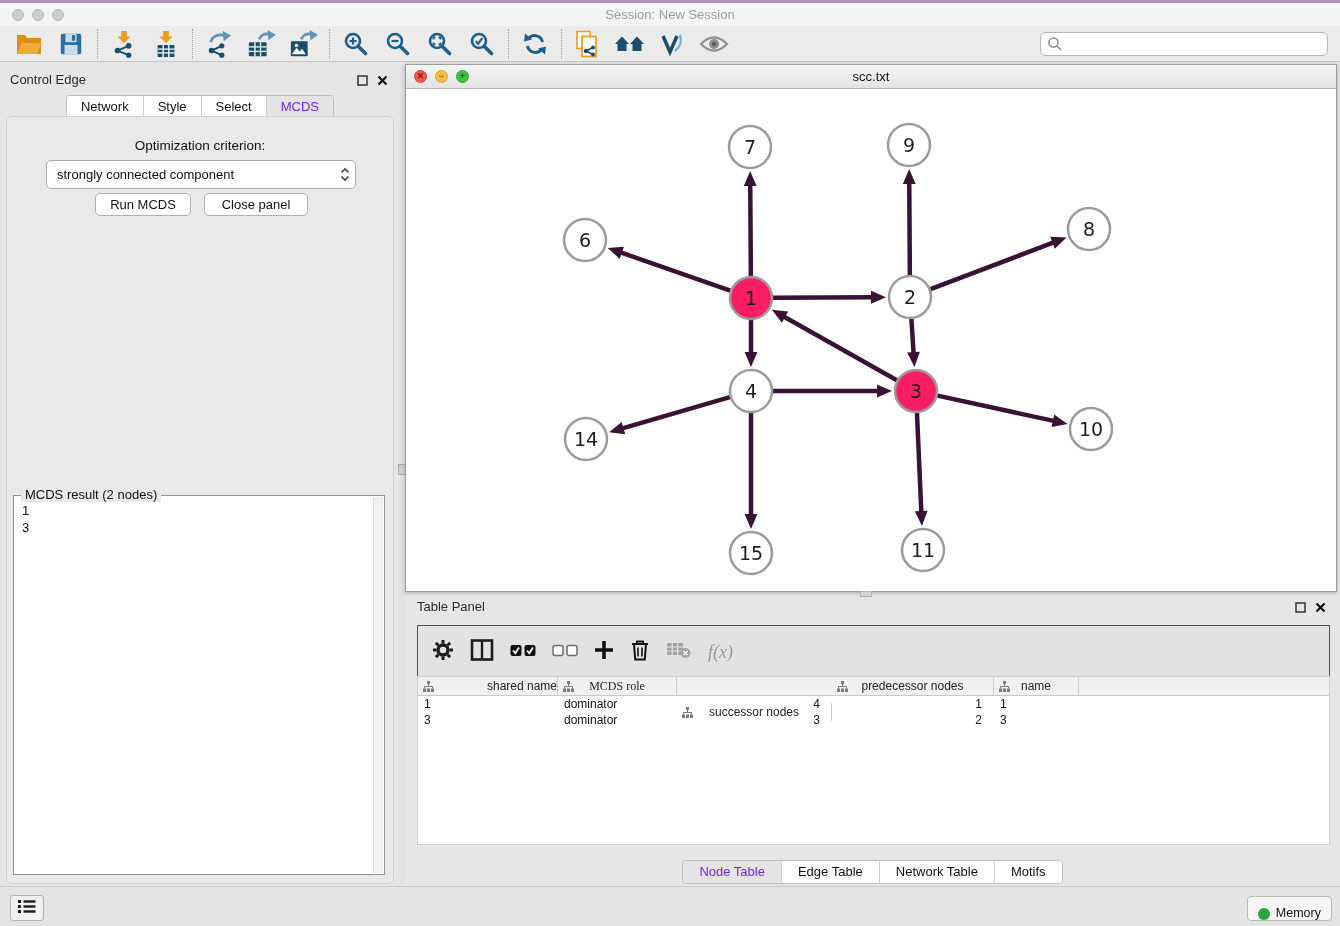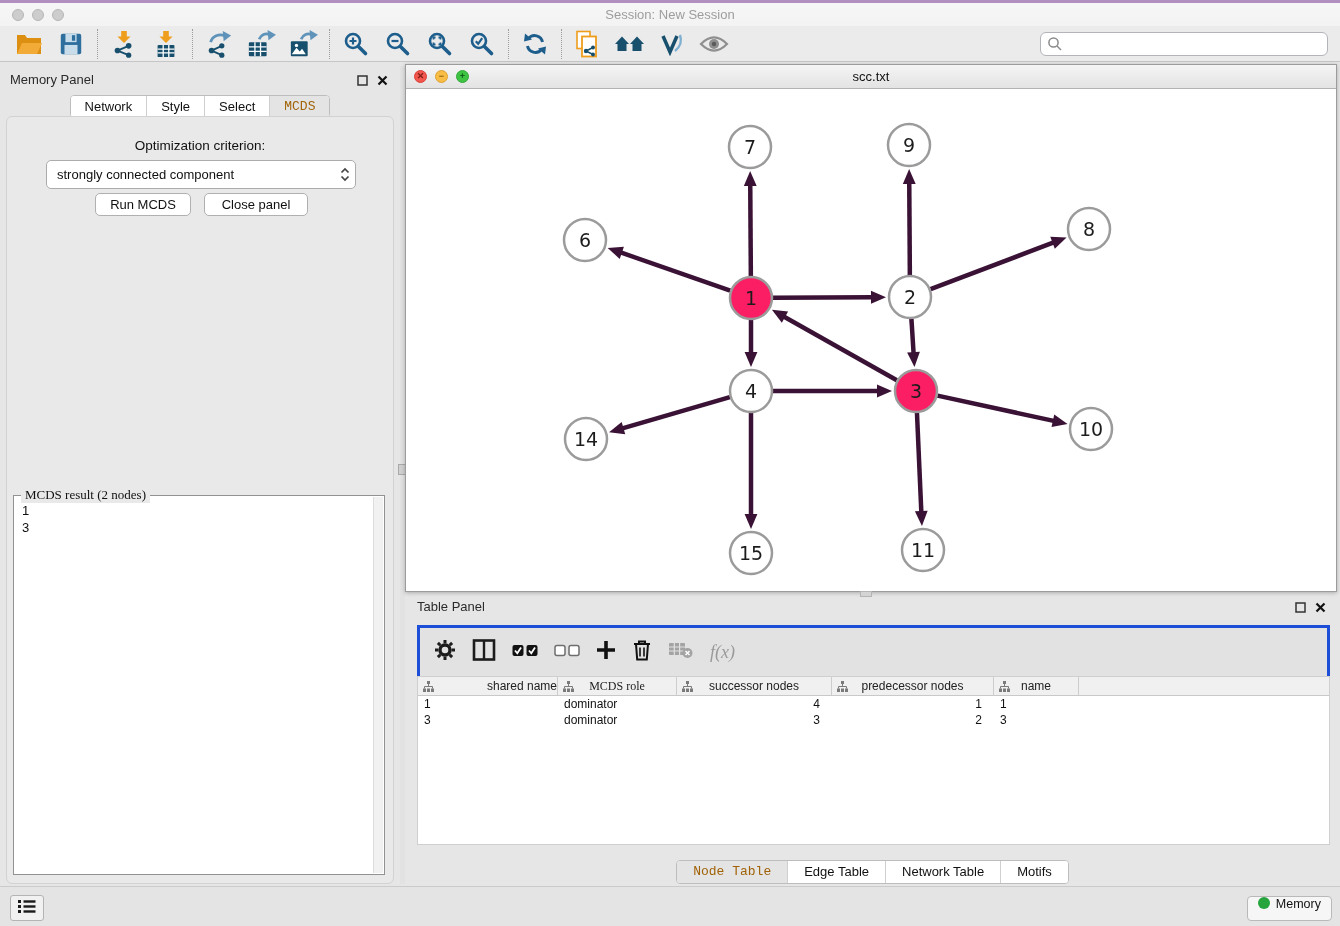--- a/index.html
+++ b/index.html
@@ -29,36 +29,36 @@
   .control-panel { position:absolute; left:0; top:66px; width:400px; height:818px; }
   .cp-header { position:relative; height:26px; }
   .cp-title { position:absolute; left:10px; top:6px; font-size:13px; color:#2b2b2b; }
   .win-ctl { position:absolute; top:6px; display:flex; gap:9px; }
   .cp-header .win-ctl { right:12px; }
   .cp-tabs { position:absolute; left:0; right:0; top:29px; display:flex; justify-content:center; }
   .tabgroup { display:inline-flex; border:1px solid #bdbdbd; border-radius:4px; overflow:hidden; background:#fff; }
   .cp-tab, .tp-tab { padding:2px 14px; font-size:13px; font-weight:500; background:#fff; color:#111;
     border-left:1px solid #cfcfcf; line-height:17px; }
   .cp-tab:first-child, .tp-tab:first-child { border-left:none; }
-  .cp-tab.active, .tp-tab.active { background:#e4e4e4; color:#a16207;font-family:Liberation Mono, monospace; }
+  .cp-tab.active, .tp-tab.active { background:#e4e4e4; color:#6d28d9; }
   .cp-body { position:absolute; left:6px; right:6px; top:50px; height:768px; background:#e9e9e9;
     border:1px solid #d2d2d2; border-radius:6px; }
   .opt-label { position:absolute; left:0; right:0; top:21px; text-align:center; font-size:13.5px; color:#101010; }
   .dropdown { position:absolute; left:39px; top:43px; width:310px; height:29px; background:#fff;
     border:1px solid #acacac; border-radius:5px; display:flex; align-items:center; }
   .dropdown .dd-text { flex:1; padding-left:10px; font-size:13px; color:#101010; }
   .dropdown .dd-step { width:20px; display:flex; justify-content:center; }
   .cp-btn { position:absolute; top:76px; height:23px; background:#fff; border:1px solid #b0b0b0;
     border-radius:5px; font-size:13px; color:#101010; font-family:"Liberation Sans",sans-serif; }
   .btn-run { left:88px; width:96px; }
   .btn-close { left:197px; width:104px; }
   .result-box { position:absolute; left:6px; right:8px; top:378px; height:380px; background:#fff;
     border:1px solid #929292; }
   .result-legend { position:absolute; top:-9px; left:7px; background:#e9e9e9; padding:0 4px;
-    font-size:13px; color:#101010;font-family:Liberation Serif, serif; }
+    font-size:13px; color:#101010; }
   .result-lines { padding:6px 0 0 8px; font-size:13px; line-height:17px; color:#101010; }
   .result-scroll { position:absolute; top:1px; right:1px; bottom:1px; width:10px; background:#f1f1f1;
     border-left:1px solid #ddd; }
 
   
   .vsplit { position:absolute; left:400px; top:66px; width:5px; height:818px; background:#e2e2e2; }
   .vsplit .grip { position:absolute; left:-2px; top:398px; width:8px; height:11px; background:#d0d0d0;
     border:1px solid #a9a9a9; }
   .hgrip { position:absolute; left:860px; top:591px; width:12px; height:6px; background:#d4d4d4;
     border:1px solid #b5b5b5; }
@@ -75,41 +75,41 @@
   .tdot.red { background:#f2564d; border:1px solid #d8423b; color:#7c1d18; }
   .tdot.yel { background:#f7bd45; border:1px solid #dfa233; color:#8a5d10; }
   .tdot.grn { background:#3fc343; border:1px solid #34a839; color:#11611b; }
   .nw-canvas { position:relative; width:930px; height:502px; background:#fff; }
 
   
   .table-panel { position:absolute; left:405px; top:594px; width:935px; height:290px; }
   .tp-title { position:absolute; left:12px; top:5px; font-size:13px; color:#2b2b2b; }
   .table-panel .win-ctl { right:14px; top:5px; }
   .tp-toolbar { position:absolute; left:12px; right:10px; top:31px; height:54px; background:#e2e2e2;
-    border:3px solid #1d4ed8; border-radius:0; display:flex; align-items:center; gap:16px; padding-left:14px; }
+    border:1px solid #1d4ed8; border-radius:0; display:flex; align-items:center; gap:16px; padding-left:14px; }
   .fx-label { font-style:italic; font-family:"Liberation Serif", serif; font-size:18px; color:#9a9a9a; }
   .tp-table { position:absolute; left:12px; right:10px; top:82px; height:169px; background:#fff;
     border:1px solid #cfcfcf; }
   .tbl-header { display:flex; height:19px; background:#f0f0f0; border-bottom:1px solid #c9c9c9; }
   .th { display:flex; align-items:center; justify-content:center; gap:5px; font-size:12px; color:#222;
     border-right:1px solid #cdcdcd; height:100%; position:relative; }
   .th .hicon { position:absolute; left:5px; top:4px; }
   .tr { display:flex; height:16px; }
   .td { font-size:12px; color:#111; line-height:16px; padding:0 6px; white-space:nowrap; overflow:hidden; }
   .td.right { text-align:right; padding-right:12px; }
   .tp-tabs { position:absolute; left:0; right:0; top:266px; display:flex; justify-content:center; }
   .tp-tab { padding:3px 16px; line-height:16px; }
 
   
   .status-bar { position:absolute; left:0; top:886px; width:1340px; height:40px; background:#e4e4e4;
     border-top:1px solid #cbcbcb; }
   .list-btn { position:absolute; left:10px; top:8px; width:34px; height:26px; background:#f1f1f1;
     border:1px solid #b4b4b4; border-radius:3px; display:flex; align-items:center; justify-content:center; }
   .memory-btn { position:absolute; right:8px; top:9px; height:25px; background:#f6f6f6;
-    border:1px solid #b9b9b9; border-radius:4px; display:flex; align-items:flex-start; gap:6px;
+    border:1px solid #b9b9b9; border-radius:4px; display:flex; align-items:flex-end; gap:6px;
     padding:0 10px; font-size:12.5px; color:#111; }
   .mem-dot { width:12px; height:12px; border-radius:50%; }
 
   svg text { font-family:"DejaVu Sans", sans-serif; }
 </style>
 </head>
 <body>
 
 <div class="titlebar">
   <div class="purple-strip"></div>
@@ -271,21 +271,21 @@
         <circle cx="6.5" cy="6.5" r="4.6" fill="none" stroke="#8a8a8a" stroke-width="1.5"></circle>
         <line x1="10" y1="10" x2="14" y2="14" stroke="#8a8a8a" stroke-width="1.5"></line>
       </svg>
     </span>
     <input type="text" placeholder="" style="">
   </div>
 </div>
 
 <div class="control-panel">
   <div class="cp-header">
-    <div class="cp-title">Memory Panel</div>
+    <div class="cp-title">Control Edge</div>
     <div class="win-ctl">
       <span>
         <svg width="11" height="11" viewBox="0 0 11 11">
             <rect x="1" y="1" width="9" height="9" fill="none" stroke="#333" stroke-width="1.5"></rect>
           </svg>
       </span>
       <span>
         <svg width="11" height="11" viewBox="0 0 11 11">
             <path d="M1.5 1.5 L9.5 9.5 M9.5 1.5 L1.5 9.5" stroke="#111" stroke-width="2.2"></path>
           </svg>
@@ -538,21 +538,21 @@
               <g fill="#7a7a7a">
                 <rect x="4" y="0" width="3" height="3"></rect>
                 <rect x="0" y="7.5" width="3" height="3.5"></rect>
                 <rect x="4" y="7.5" width="3" height="3.5"></rect>
                 <rect x="8" y="7.5" width="3" height="3.5"></rect>
               </g>
               <path d="M5.5 3v2.5 M1.5 7.5V5.5h8v2" fill="none" stroke="#7a7a7a" stroke-width="1"></path>
             </svg></span>
           <span>MCDS role</span>
         </div>
-        <div class="th" style="width: 155px;">
+        <div class="th" style="width: 155px; margin-top: 26px;">
           <span class="hicon"><svg width="11" height="11" viewBox="0 0 11 11">
               <g fill="#7a7a7a">
                 <rect x="4" y="0" width="3" height="3"></rect>
                 <rect x="0" y="7.5" width="3" height="3.5"></rect>
                 <rect x="4" y="7.5" width="3" height="3.5"></rect>
                 <rect x="8" y="7.5" width="3" height="3.5"></rect>
               </g>
               <path d="M5.5 3v2.5 M1.5 7.5V5.5h8v2" fill="none" stroke="#7a7a7a" stroke-width="1"></path>
             </svg></span>
           <span>successor nodes</span>

